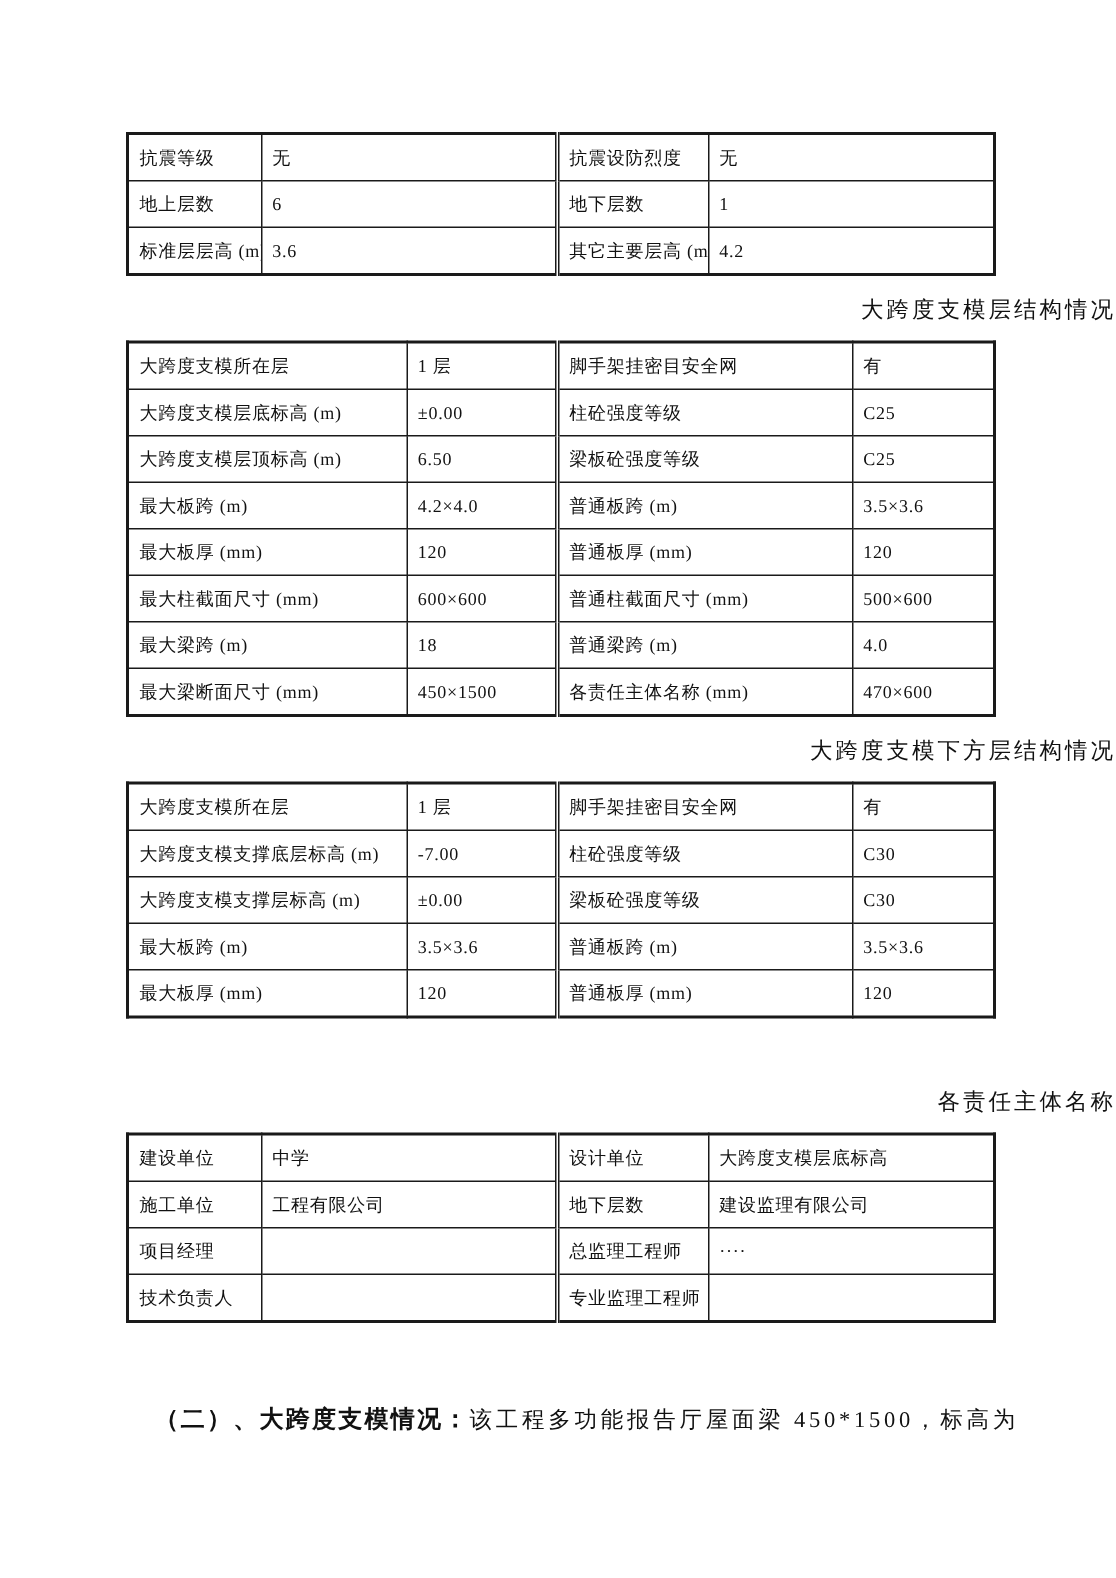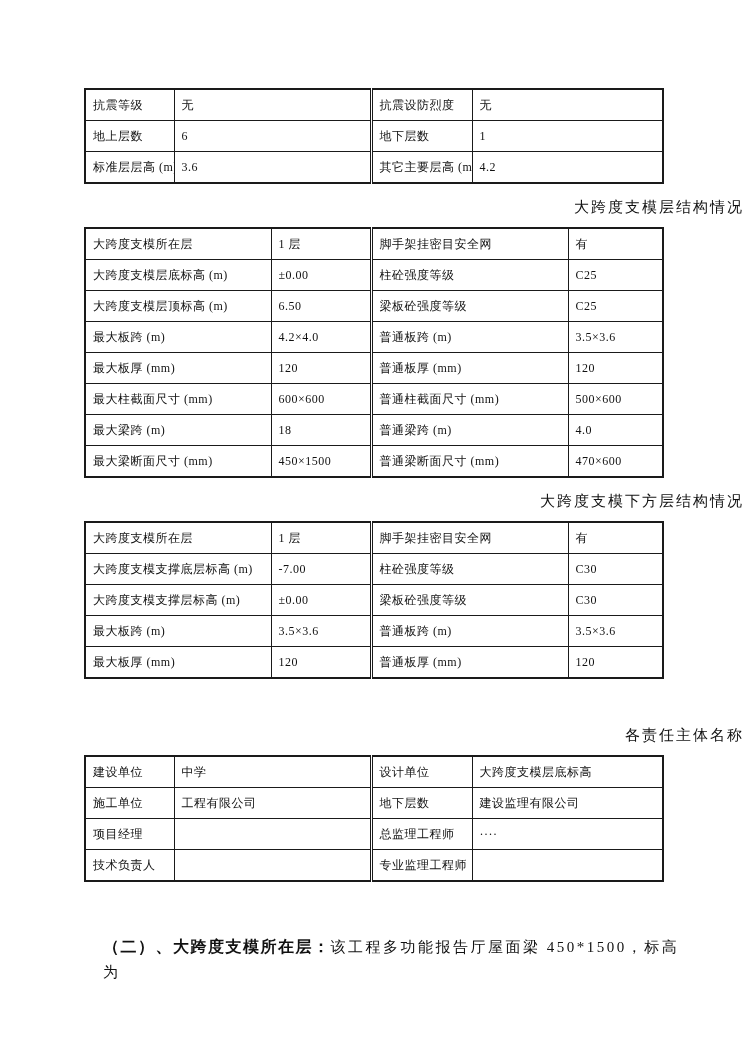--- a/index.html
+++ b/index.html
@@ -136,21 +136,21 @@
     </tr>
     <tr>
       <td>最大梁跨 (m)</td>
       <td>18</td>
       <td class="mid">普通梁跨 (m)</td>
       <td>4.0</td>
     </tr>
     <tr>
       <td>最大梁断面尺寸 (mm)</td>
       <td>450×1500</td>
-      <td class="mid">普通梁断面尺寸 (mm)</td>
+      <td class="mid">各责任主体名称 (mm)</td>
       <td>470×600</td>
     </tr>
   </tbody>
     </table>
 
   <div class="section-title">大跨度支模下方层结构情况</div>
 
   <table class="doc-table">
     <colgroup>
         <col style="width:186px">
@@ -223,16 +223,16 @@
     <tr>
       <td>技术负责人</td>
       <td></td>
       <td class="mid">专业监理工程师</td>
       <td></td>
     </tr>
   </tbody>
     </table>
 
   <p class="body-paragraph">
-    <span class="lead">（二）、大跨度支模所在层：</span><span class="rest">该工程多功能报告厅屋面梁 450*1500，标高为</span>
+    <span class="lead">（二）、大跨度支模情况：</span><span class="rest">该工程多功能报告厅屋面梁 450*1500，标高为</span>
   </p>
 
 </div>
 
 </body></html>

